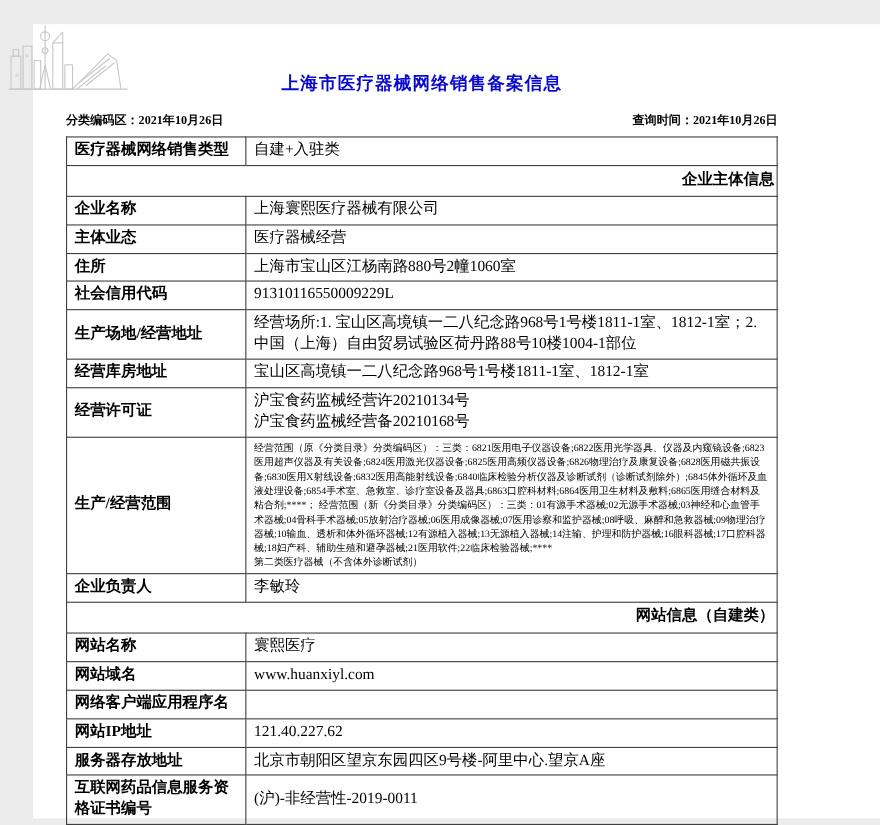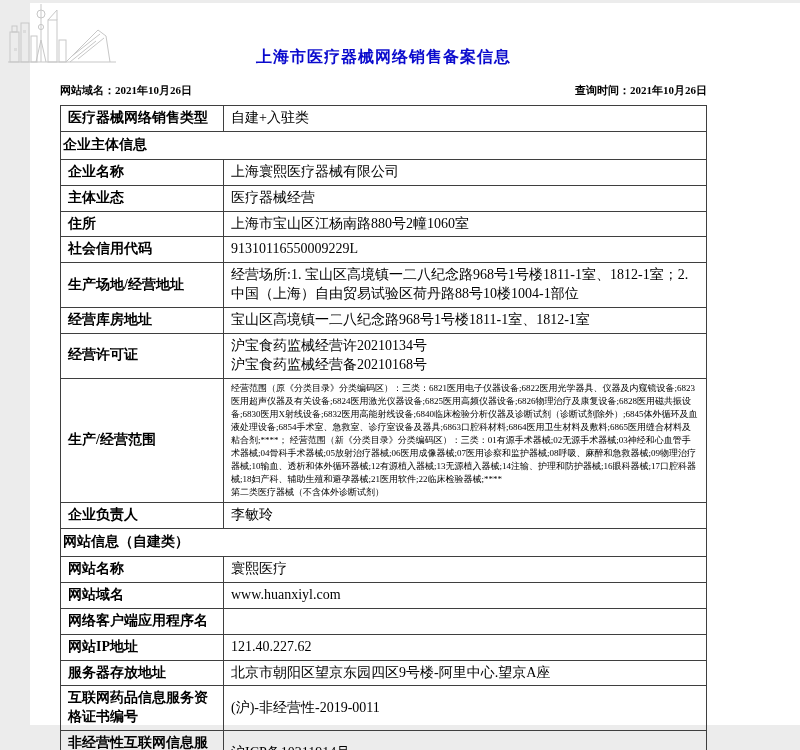--- a/index.html
+++ b/index.html
@@ -4,21 +4,21 @@
 <style>
   html,body{margin:0;padding:0;}
   body{
     width:800px;height:750px;
     background:#ececec;
     position:relative;overflow:hidden;
     font-family:"Liberation Serif","DejaVu Serif",serif;
     color:#000;
   }
   .page{
-    position:absolute;left:30px;top:3px;width:770px;height:722px;
+    position:absolute;left:30px;top:22px;width:770px;height:722px;
     background:#ffffff;
   }
   .skyline{position:absolute;left:-24px;top:-7px;}
   .title{
     margin:44px 0 0 30px;width:647px;
     text-align:center;font-size:16px;font-weight:bold;color:#0a0acd;
     letter-spacing:1px;
   }
   .meta{
     width:647px;margin:15px 0 7px 30px;
@@ -26,21 +26,21 @@
     font-size:11px;font-weight:bold;
   }
   table{margin-left:30px;width:647px;border-collapse:collapse;table-layout:fixed;}
   td{
     border:1px solid #3f3f3f;
     font-size:14px;line-height:1.35;
     padding:3px 7px;vertical-align:middle;
     word-break:break-all;
   }
   td.lbl{width:148px;font-weight:bold;}
-  td.sec{text-align:left;font-weight:bold;padding:4px 2px;}
+  td.sec{text-align:right;font-weight:bold;padding:4px 2px;}
   td.pre{white-space:pre-line;margin-left:21px;}
   td.scope{font-size:9px;line-height:1.45;white-space:pre-line;}
 </style>
 </head>
 <body>
 
 <div class="page">
 
   <svg class="skyline" width="130" height="74" viewBox="0 0 130 74" fill="none" stroke="#c7c7c7" stroke-width="1">
     <rect x="4" y="36" width="9" height="30"></rect>
@@ -62,21 +62,21 @@
     <line x1="64" y1="66" x2="90" y2="45"></line>
     <line x1="2" y1="66" x2="110" y2="66"></line>
     <rect x="8" y="52" width="3" height="3" fill="#dcdcdc" stroke="none"></rect>
     <rect x="17" y="34" width="3" height="3" fill="#dcdcdc" stroke="none"></rect>
   </svg>
 
   <div class="title">上海市医疗器械网络销售备案信息</div>
 
   <div class="meta">
     <span>
-      <span>网站域名：</span><span>2021年10月26日</span>
+      <span>分类编码区：</span><span>2021年10月26日</span>
     </span>
     <span>
       <span>查询时间：</span><span>2021年10月26日</span>
     </span>
   </div>
 
   <table>
     <tbody>
         <tr>
       <td class="lbl">医疗器械网络销售类型</td>

